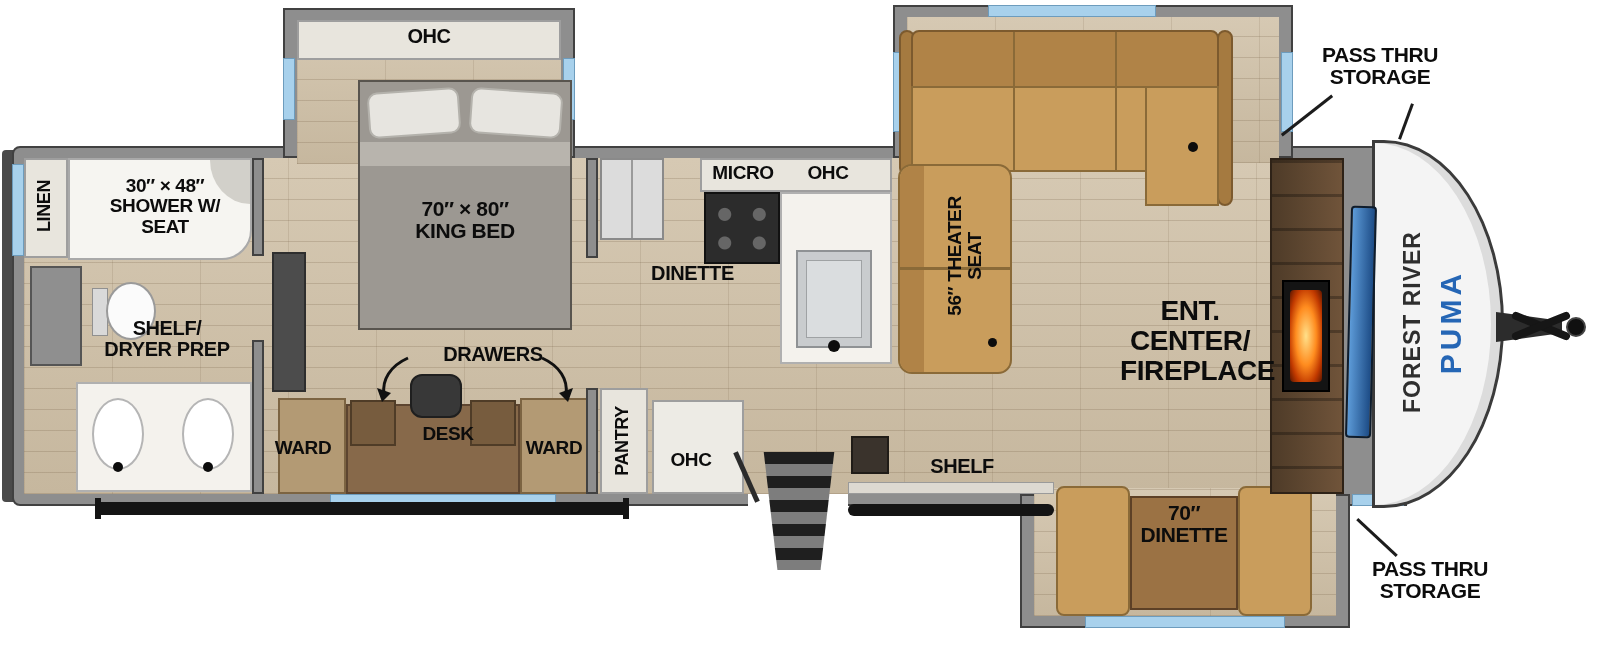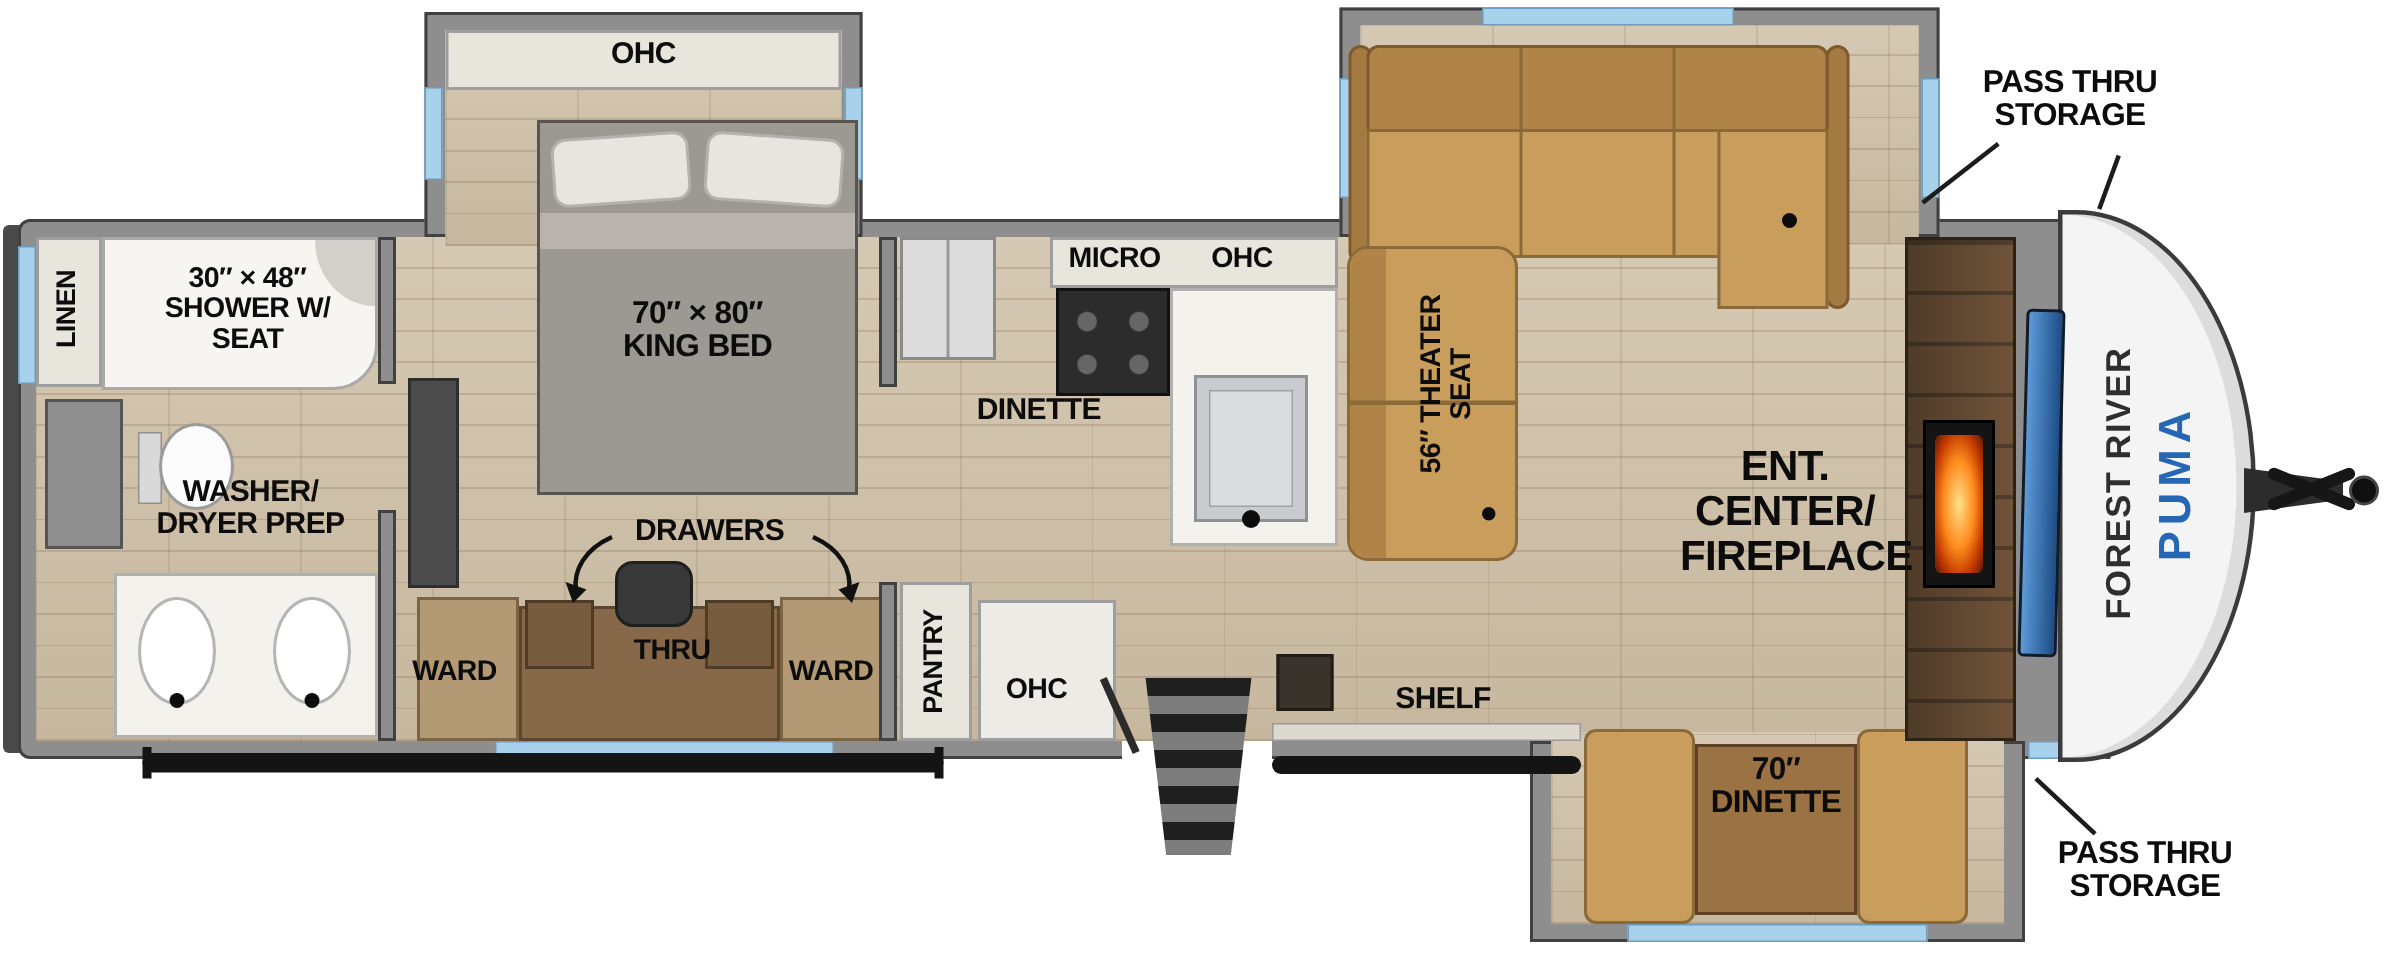--- a/index.html
+++ b/index.html
@@ -60,21 +60,21 @@
 
   <div class="abs" style="left:68px;top:158px;width:184px;height:102px;background:#f6f5f1;border:2px solid #a9a9a9;border-radius:0 0 30px 0"></div>
   <div class="abs" style="left:210px;top:160px;width:40px;height:44px;background:#d2d0ca;border-radius:0 0 0 100%"></div>
   <div class="lbl" style="left:84px;top:176px;width:162px;height:66px;font-size:19px">30″ × 48″
 SHOWER W/
 SEAT</div>
 
   <div class="abs" style="left:30px;top:266px;width:52px;height:100px;background:#8f8f8f;border:2px solid #555"></div>
   <div class="abs" style="left:92px;top:288px;width:16px;height:48px;background:#d9d9d9;border:1px solid #909090"></div>
   <div class="abs" style="left:106px;top:282px;width:50px;height:58px;background:#fbfbfb;border:2px solid #9a9a9a;border-radius:50%"></div>
-  <div class="lbl" style="left:84px;top:318px;width:166px;height:48px">WASHER/
+  <div class="lbl" style="left:84px;top:318px;width:166px;height:48px">SHELF/
 DRYER PREP</div>
 
   <div class="abs whitefix" style="left:76px;top:382px;width:176px;height:110px"></div>
   <div class="abs" style="left:92px;top:398px;width:52px;height:72px;background:#fff;border:2px solid #b5b5b5;border-radius:50%"></div>
   <div class="abs" style="left:182px;top:398px;width:52px;height:72px;background:#fff;border:2px solid #b5b5b5;border-radius:50%"></div>
   <div class="abs dot" style="left:113px;top:462px;width:10px;height:10px"></div>
   <div class="abs dot" style="left:203px;top:462px;width:10px;height:10px"></div>
 
   <div class="abs wall" style="left:252px;top:158px;width:12px;height:98px"></div>
   <div class="abs wall" style="left:252px;top:340px;width:12px;height:154px"></div>
@@ -87,24 +87,24 @@
 KING BED</div>
   <div class="abs" style="left:272px;top:252px;width:34px;height:140px;background:#4c4c4c;border:2px solid #2e2e2e"></div>
 
   <div class="abs" style="left:278px;top:398px;width:68px;height:96px;background:#b39a74;border:2px solid #7c6442"></div>
   <div class="abs" style="left:346px;top:404px;width:174px;height:90px;background:#87694a;border:2px solid #5d4530"></div>
   <div class="abs" style="left:350px;top:400px;width:46px;height:46px;background:#775c3e;border:2px solid #4f3c27"></div>
   <div class="abs" style="left:470px;top:400px;width:46px;height:46px;background:#775c3e;border:2px solid #4f3c27"></div>
   <div class="abs" style="left:410px;top:374px;width:52px;height:44px;background:#383838;border:2px solid #1f1f1f;border-radius:12px"></div>
   <div class="abs" style="left:520px;top:398px;width:68px;height:96px;background:#b39a74;border:2px solid #7c6442"></div>
   <div class="lbl" style="left:272px;top:438px;width:62px;height:22px;font-size:19px">WARD</div>
-  <div class="lbl" style="left:417px;top:424px;width:62px;height:22px;font-size:19px">THRU</div>
+  <div class="lbl" style="left:417px;top:424px;width:62px;height:22px;font-size:19px">DESK</div>
   <div class="lbl" style="left:523px;top:438px;width:62px;height:22px;font-size:19px">WARD</div>
 
-  <div class="lbl" style="left:404px;top:344px;width:138px;height:24px">DRAWERS</div>
+  <div class="lbl" style="left:424px;top:344px;width:138px;height:24px">DRAWERS</div>
   <svg class="abs" style="left:368px;top:352px" width="214" height="52" viewBox="0 0 214 52">
     <path d="M40 6 C 22 14, 14 28, 16 42" stroke="#111" stroke-width="3" fill="none"></path>
     <polygon points="9,36 23,41 14,50" fill="#111"></polygon>
     <path d="M174 6 C 192 14, 200 28, 198 42" stroke="#111" stroke-width="3" fill="none"></path>
     <polygon points="205,36 191,41 200,50" fill="#111"></polygon>
   </svg>
 
   <div class="abs wall" style="left:586px;top:158px;width:12px;height:100px"></div>
   <div class="abs wall" style="left:586px;top:388px;width:12px;height:106px"></div>
 

